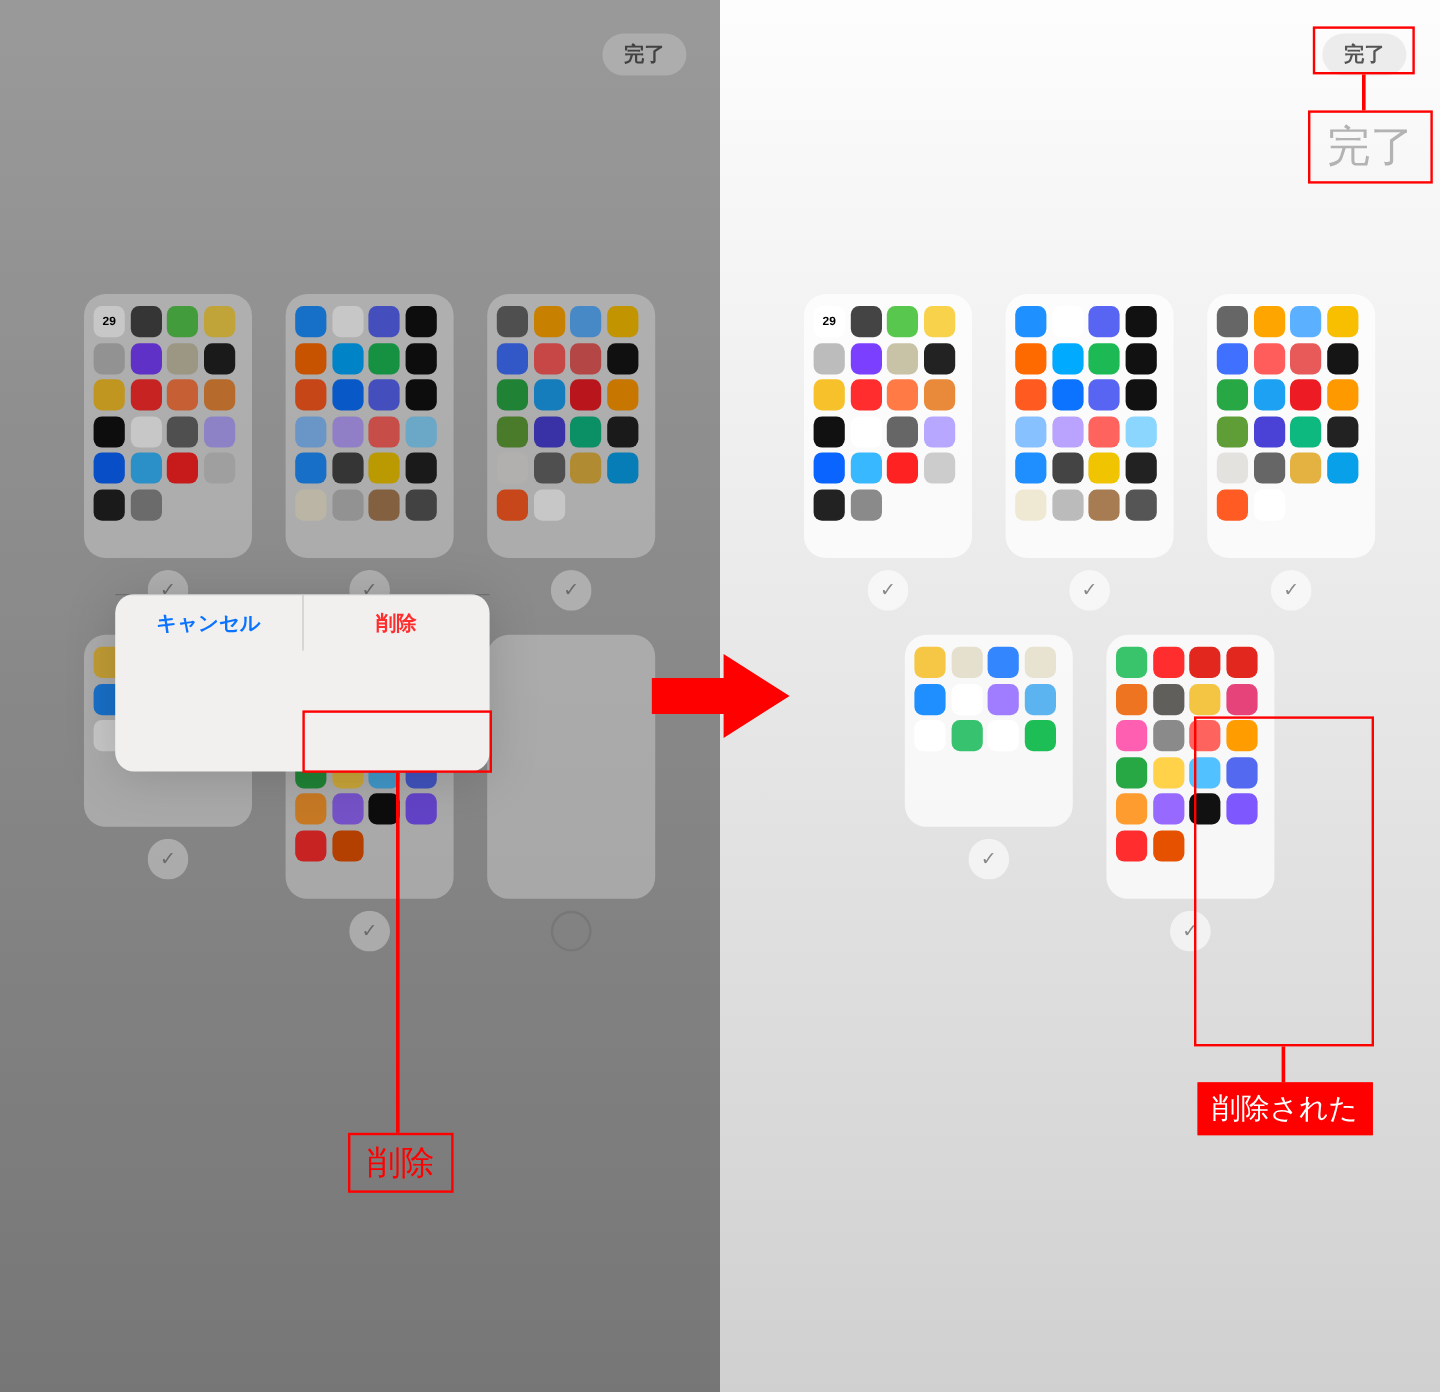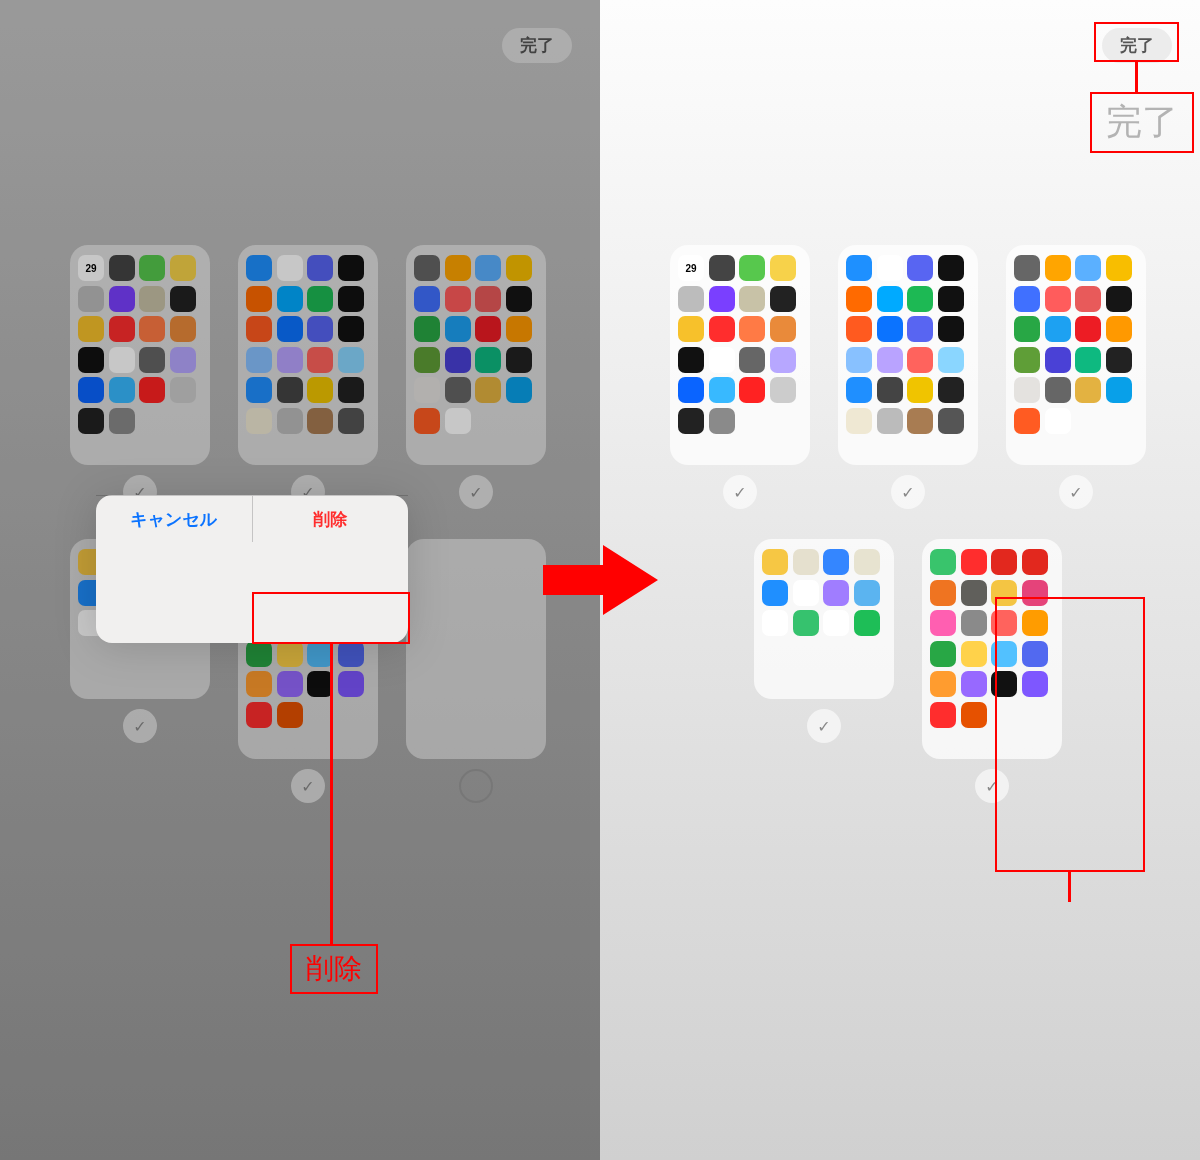--- a/index.html
+++ b/index.html
@@ -5,21 +5,21 @@
   html,body{margin:0;padding:0;font-family:-apple-system,"Hiragino Sans",sans-serif;}
   body{width:1200px;height:1160px;display:flex;position:relative;background:#fff;}
   .panel{width:600px;height:1160px;position:relative;overflow:hidden;}
   .panel-left{background:linear-gradient(to bottom,#c5c5c5 0%,#989898 100%);}
   .panel-right{background:linear-gradient(to bottom,#fdfdfd 0%,#d0d0d0 100%);}
   .dim{position:absolute;inset:0;background:rgba(0,0,0,0.22);}
 
   .done-btn{position:absolute;top:28px;right:28px;padding:6px 18px;border-radius:18px;font-size:17px;font-weight:600;color:#555;background:rgba(255,255,255,0.45);}
   .panel-right .done-btn{background:rgba(230,230,230,0.7);}
 
-  .pages{position:absolute;left:16px;right:0;top:245px;display:flex;flex-wrap:wrap;justify-content:center;gap:30px 28px;padding:0 30px;}
+  .pages{position:absolute;left:16px;right:0;top:245px;display:flex;flex-wrap:wrap;justify-content:center;gap:20px 28px;padding:0 30px;}
   .page-wrap{display:flex;flex-direction:column;align-items:center;}
   .page-thumb{width:140px;height:220px;border-radius:18px;background:rgba(255,255,255,0.55);padding:10px 8px;box-sizing:border-box;display:flex;flex-wrap:wrap;align-content:flex-start;gap:4.5px;}
   .panel-right .page-thumb{background:rgba(255,255,255,0.72);}
   .page-thumb.short{height:160px;}
   .app{width:26px;height:26px;border-radius:7px;}
   .tick{width:30px;height:30px;border-radius:50%;margin-top:10px;display:flex;align-items:center;justify-content:center;border:2px solid rgba(255,255,255,0.8);color:#fff;font-size:16px;}
   .tick.on{background:rgba(255,255,255,0.6);border-color:transparent;color:#888;}
   .tick.hollow{background:transparent;border:2.5px solid #999;}
 
   .alert{position:absolute;left:96px;top:495px;width:312px;height:148px;background:#f1f0ef;border-radius:16px;filter:drop-shadow(0 4px 20px rgba(0,0,0,0.15));display:flex;flex-direction:column;z-index:5;}
@@ -323,17 +323,18 @@
         <div class="tick on">✓</div>
       </div>
     </div>
 
   <div class="callout" style="left:494px;top:22px;width:85px;height:40px;"></div>
   <div class="line" style="left:535px;top:62px;width:2.5px;height:30px;"></div>
   <div class="callout-label" style="left:490px;top:92px;font-size:36px;color:#b3b3b3;border-color:#ff0000;">完了</div>
 
   <div class="deleted-slot" style="left:395px;top:597px;width:150px;height:275px;"></div>
   <div class="line" style="left:468px;top:872px;width:2.5px;height:30px;"></div>
+  <div class="callout-label filled" style="left:398px;top:902px;">削除された</div>
 </div>
 
 <svg class="arrow" viewBox="0 0 115 80">
   <polygon points="0,25 60,25 60,5 115,40 60,75 60,55 0,55" fill="#ff0000"></polygon>
 </svg>
 
 </body></html>

